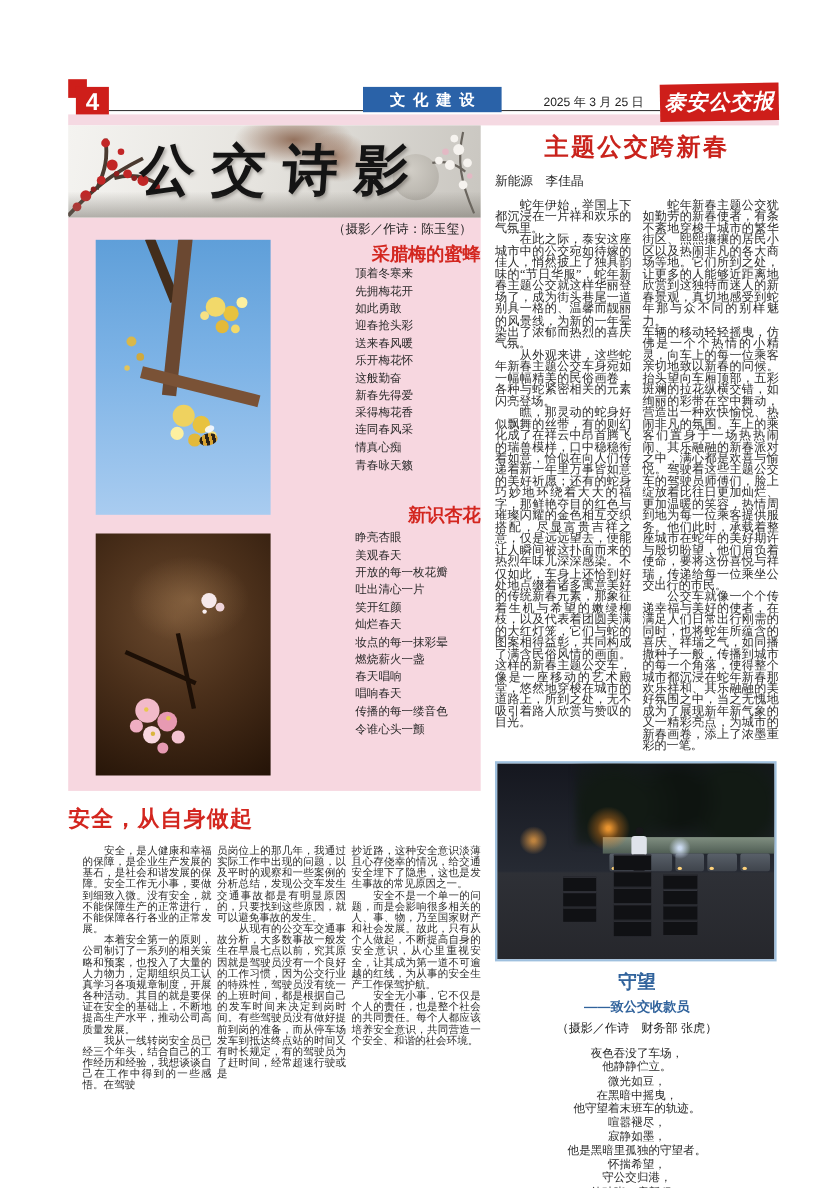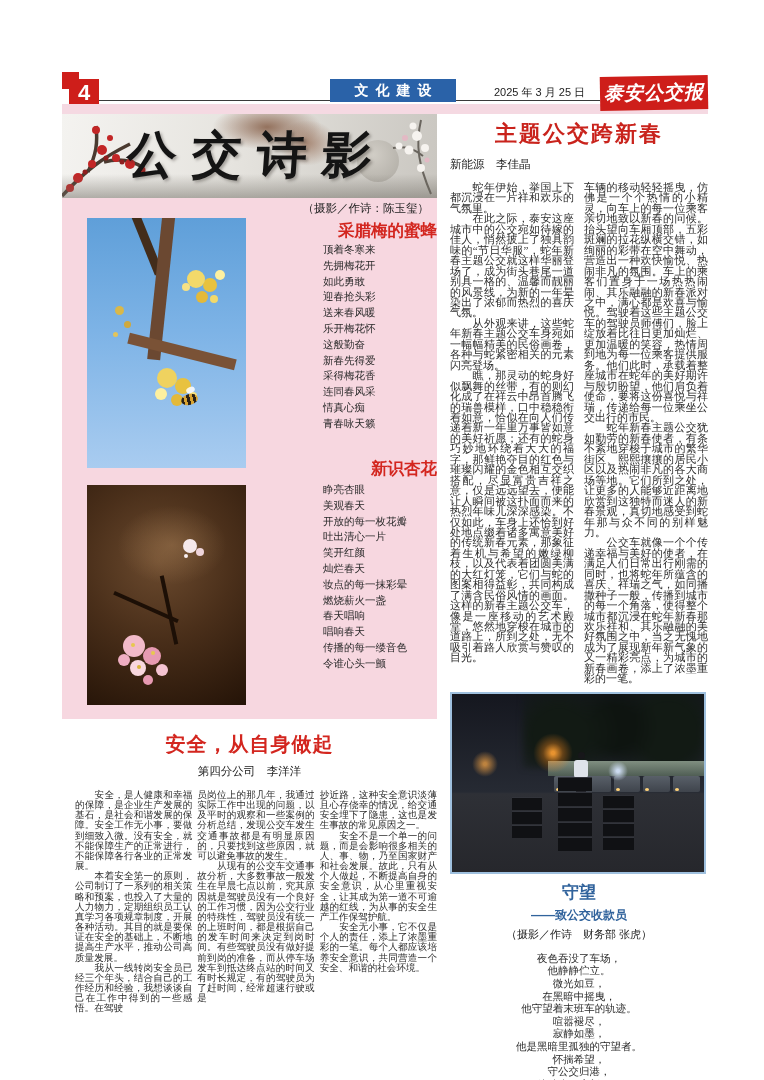--- a/index.html
+++ b/index.html
@@ -74,21 +74,21 @@
   .tw2{left:80px;top:90px;width:4px;height:70px;transform:rotate(-12deg);}
   .blossom-a{position:absolute;left:36px;top:150px;width:22px;height:22px;border-radius:50%;background:#f2bac9;
              box-shadow:18px 10px 0 -2px #e79ab2,4px 22px 0 -3px #f8d7de,-10px 14px 0 -5px #efaec2,
                         28px 24px 0 -5px #f4c3d1,14px 34px 0 -6px #e79ab2;}
   .blossom-b{position:absolute;left:96px;top:54px;width:14px;height:14px;border-radius:50%;background:#f5e8ea;
              box-shadow:10px 6px 0 -3px #eed4da,-4px 10px 0 -5px #f9eff1;}
   .bl-dot{position:absolute;left:44px;top:158px;width:4px;height:4px;border-radius:50%;background:#e7c84e;
           box-shadow:20px 8px 0 0 #e7c84e,6px 22px 0 0 #d9b53c;}
   
   .safety{position:absolute;left:62px;top:722px;width:375px;}
-  .saf-title{margin-top:9px;text-align:center;color:#d3261f;font-weight:bold;font-size:20px;
+  .saf-title{margin-top:9px;color:#d3261f;font-weight:bold;font-size:20px;
              font-family:"Liberation Serif",serif;letter-spacing:1px;}
   .saf-byline{margin-top:6px;text-align:center;font-size:11.5px;color:#222;}
   .saf-cols{margin:11px 0 0 13px;display:flex;gap:5px;}
   .saf-col{width:118px;font-size:9.6px;line-height:10.15px;text-align:justify;color:#2b2b2b;
            font-family:"Liberation Serif",serif;}
   
   .rightcol{position:absolute;left:450px;top:115px;width:258px;}
   .bus-title{margin-top:4px;text-align:center;color:#c9231c;font-weight:bold;font-size:22px;
              font-family:"Liberation Serif",serif;letter-spacing:2px;}
   .bus-byline{margin-top:8px;text-align:left;font-size:11.5px;color:#222;}
@@ -238,52 +238,51 @@
         <div>燃烧薪火一盏</div>
         <div>春天唱响</div>
         <div>唱响春天</div>
         <div>传播的每一缕音色</div>
         <div>令谁心头一颤</div>
       </div>
   </div>
 
   <div class="safety">
     <div class="saf-title">安全，从自身做起</div>
-    <div class="saf-byline">第四分公司　李洋洋</div>
     <div class="saf-cols">
       <div class="saf-col">
           <div>　　安全，是人健康和幸福的保障，是企业生产发展的基石，是社会和谐发展的保障。安全工作无小事，要做到细致入微。没有安全，就不能保障生产的正常进行，不能保障各行各业的正常发展。</div>
           <div>　　本着安全第一的原则，公司制订了一系列的相关策略和预案，也投入了大量的人力物力，定期组织员工认真学习各项规章制度，开展各种活动。其目的就是要保证在安全的基础上，不断地提高生产水平，推动公司高质量发展。</div>
           <div>　　我从一线转岗安全员已经三个年头，结合自己的工作经历和经验，我想谈谈自己在工作中得到的一些感悟。在驾驶</div>
         </div>
       <div class="saf-col">
           <div>员岗位上的那几年，我通过实际工作中出现的问题，以及平时的观察和一些案例的分析总结，发现公交车发生交通事故都是有明显原因的，只要找到这些原因，就可以避免事故的发生。</div>
           <div>　　从现有的公交车交通事故分析，大多数事故一般发生在早晨七点以前，究其原因就是驾驶员没有一个良好的工作习惯，因为公交行业的特殊性，驾驶员没有统一的上班时间，都是根据自己的发车时间来决定到岗时间。有些驾驶员没有做好提前到岗的准备，而从停车场发车到抵达终点站的时间又有时长规定，有的驾驶员为了赶时间，经常超速行驶或是</div>
         </div>
       <div class="saf-col">
           <div>抄近路，这种安全意识淡薄且心存侥幸的情况，给交通安全埋下了隐患，这也是发生事故的常见原因之一。</div>
           <div>　　安全不是一个单一的问题，而是会影响很多相关的人、事、物，乃至国家财产和社会发展。故此，只有从个人做起，不断提高自身的安全意识，从心里重视安全，让其成为第一道不可逾越的红线，为从事的安全生产工作保驾护航。</div>
-          <div>　　安全无小事，它不仅是个人的责任，添上了浓墨重彩的一笔。每个人都应该培养安全意识，共同营造一个安全、和谐的社会环境。</div>
+          <div>　　安全无小事，它不仅是个人的责任，也是整个社会的共同责任。每个人都应该培养安全意识，共同营造一个安全、和谐的社会环境。</div>
         </div>
     </div>
   </div>
 
   <div class="rightcol">
     <div class="bus-title">主题公交跨新春</div>
     <div class="bus-byline">新能源　李佳晶</div>
     <div class="bus-cols">
       <div class="bus-col">
           <div>　　蛇年伊始，举国上下都沉浸在一片祥和欢乐的气氛里。</div>
           <div>　　在此之际，泰安这座城市中的公交宛如待嫁的佳人，悄然披上了独具韵味的“节日华服”，蛇年新春主题公交就这样华丽登场了，成为街头巷尾一道别具一格的、温馨而靓丽的风景线，为新的一年晕染出了浓郁而热烈的喜庆气氛。</div>
           <div>　　从外观来讲，这些蛇年新春主题公交车身宛如一幅幅精美的民俗画卷，各种与蛇紧密相关的元素闪亮登场。</div>
           <div>　　瞧，那灵动的蛇身好似飘舞的丝带，有的则幻化成了在祥云中昂首腾飞的瑞兽模样，口中稳稳衔着如意，恰似在向人们传递着新一年里万事皆如意的美好祈愿；还有的蛇身巧妙地环绕着大大的福字，那鲜艳夺目的红色与璀璨闪耀的金色相互交织搭配，尽显富贵吉祥之意，仅是远远望去，便能让人瞬间被这扑面而来的热烈年味儿深深感染。不仅如此，车身上还恰到好处地点缀着诸多寓意美好的传统新春元素，那象征着生机与希望的嫩绿柳枝，以及代表着团圆美满的大红灯笼，它们与蛇的图案相得益彰，共同构成了满含民俗风情的画面。这样的新春主题公交车，像是一座移动的艺术殿堂，悠然地穿梭在城市的道路上，所到之处，无不吸引着路人欣赏与赞叹的目光。</div>
         </div>
       <div class="bus-col">
+          <div>　　蛇年新春主题公交犹如勤劳的新春使者，有条不紊地穿梭于城市的繁华街区、熙熙攘攘的居民小区以及热闹非凡的各大商场等地。它们所到之处，让更多的人能够近距离地欣赏到这独特而迷人的新春景观，真切地感受到蛇年那与众不同的别样魅力。</div>
           <div>车辆的移动轻轻摇曳，仿佛是一个个热情的小精灵，向车上的每一位乘客亲切地致以新春的问候。抬头望向车厢顶部，五彩斑斓的拉花纵横交错，如绚丽的彩带在空中舞动，营造出一种欢快愉悦、热闹非凡的氛围。车上的乘客们置身于一场热热闹闹、其乐融融的新春派对之中，满心都是欢喜与愉悦。驾驶着这些主题公交车的驾驶员师傅们，脸上绽放着比往日更加灿烂、更加温暖的笑容，热情周到地为每一位乘客提供服务。他们此时，承载着整座城市在蛇年的美好期许与殷切盼望，他们肩负着使命，要将这份喜悦与祥瑞，传递给每一位乘坐公交出行的市民。</div>
-          <div>　　蛇年新春主题公交犹如勤劳的新春使者，有条不紊地穿梭于城市的繁华街区、熙熙攘攘的居民小区以及热闹非凡的各大商场等地。它们所到之处，让更多的人能够近距离地欣赏到这独特而迷人的新春景观，真切地感受到蛇年那与众不同的别样魅力。</div>
           <div>　　公交车就像一个个传递幸福与美好的使者，在满足人们日常出行刚需的同时，也将蛇年所蕴含的喜庆、祥瑞之气，如同播撒种子一般，传播到城市的每一个角落，使得整个城市都沉浸在蛇年新春那欢乐祥和、其乐融融的美好氛围之中，当之无愧地成为了展现新年新气象的又一精彩亮点，为城市的新春画卷，添上了浓墨重彩的一笔。</div>
         </div>
     </div>
 
     <div class="photo3">
       <div class="trees"></div>
       <div class="canopy"></div>
       <div class="buses">
         <i class="bus"></i>
           <i class="bus"></i>

